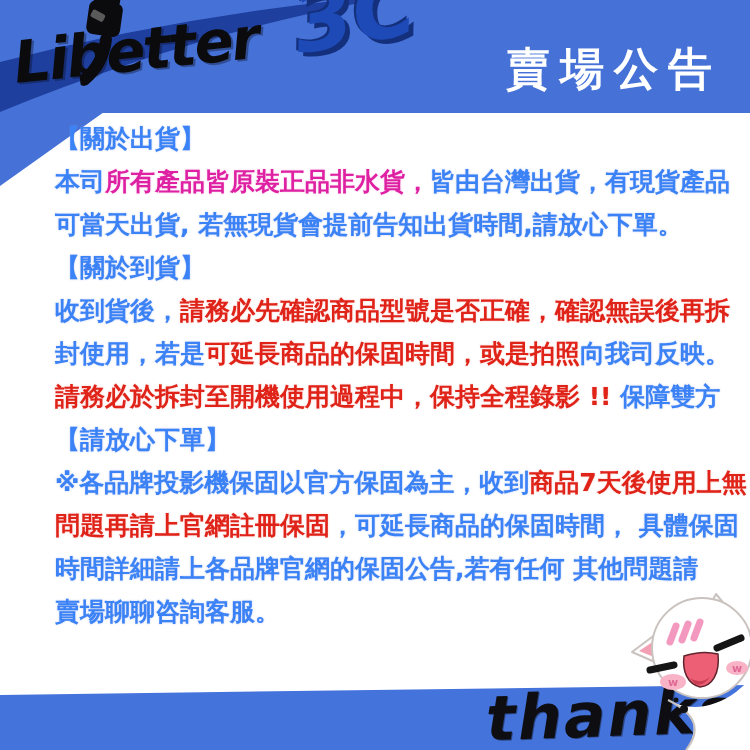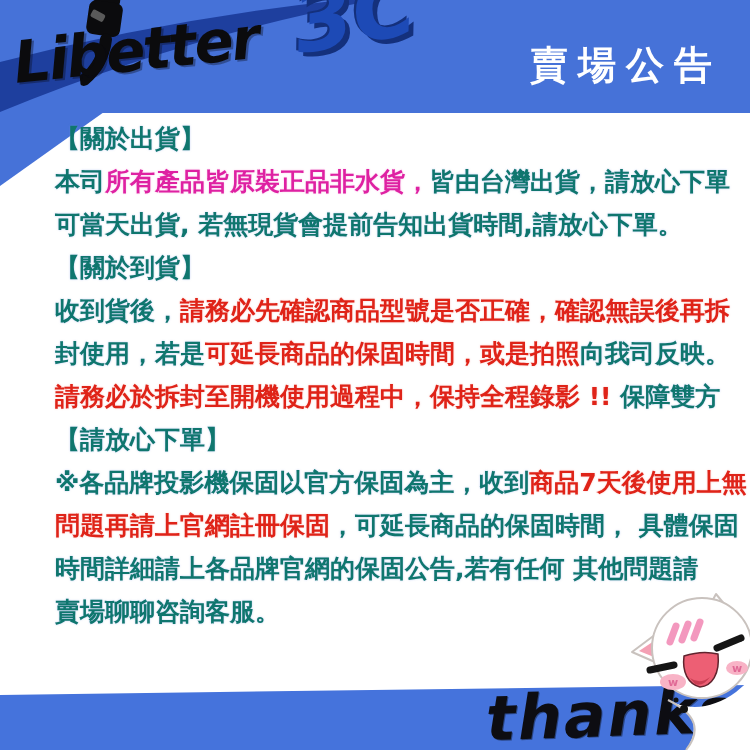--- a/index.html
+++ b/index.html
@@ -22,27 +22,27 @@
     text-shadow:2px 2px 0 rgba(10,10,20,.35);
   }
   .logo .suffix{
     position:absolute;left:292px;top:-4px;
     font-size:86px;font-style:italic;font-weight:900;color:#1d4ab6;
     text-shadow:4px 5px 0 #14307c,-2px -2px 0 #14307c;
     transform:rotate(-4deg);
   }
   .banner-title{
     position:absolute;right:28px;top:40px;
-    font-size:38px;font-weight:bold;color:#ffffff;letter-spacing:10px;white-space:nowrap;
+    font-size:44px;font-weight:bold;color:#ffffff;letter-spacing:10px;white-space:nowrap;
   }
   
   .content{position:absolute;left:55px;top:117px;width:680px;z-index:2;}
   .line{height:43px;line-height:43px;font-size:25px;font-weight:bold;white-space:pre;}
   .seg{display:inline;}
-  .blue{color:#0f766e;text-shadow:0 0 2px rgba(125,155,230,.55);}
+  .blue{color:#3b82f6;text-shadow:0 0 2px rgba(125,155,230,.55);}
   .red{color:#df2318;text-shadow:0 0 2px rgba(245,130,125,.45);}
   .magenta{color:#de21a2;text-shadow:0 0 2px rgba(245,125,205,.45);}
   
   .band{
     position:absolute;left:0;top:684px;width:750px;height:66px;background:#4573dc;
     clip-path:polygon(0 11px,100% 1px,100% 100%,0 100%);z-index:1;
   }
   .thanks{
     position:absolute;left:486px;top:678px;z-index:2;
     font-size:62px;font-style:italic;font-weight:bold;letter-spacing:2px;color:#0d0d12;
@@ -71,21 +71,21 @@
       </svg>
       <span class="word">Libetter</span>
       <span class="suffix">3C</span>
     </div>
     <div class="banner-title">賣場公告</div>
   </div>
   <div class="left-wedge"></div>
 
   <div class="content">
     <div class="line"><span class="seg blue">【關於出貨】</span></div>
-    <div class="line"><span class="seg blue">本司</span><span class="seg magenta">所有產品皆原裝正品非水貨，</span><span class="seg blue">皆由台灣出貨，請放心下單</span></div>
+    <div class="line"><span class="seg blue">本司</span><span class="seg magenta">所有產品皆原裝正品非水貨，</span><span class="seg blue">皆由台灣出貨，有現貨產品</span></div>
     <div class="line"><span class="seg blue">可當天出貨, 若無現貨會提前告知出貨時間,請放心下單。</span></div>
     <div class="line"><span class="seg blue">【關於到貨】</span></div>
     <div class="line"><span class="seg blue">收到貨後，</span><span class="seg red">請務必先確認商品型號是否正確，確認無誤後再拆</span></div>
     <div class="line"><span class="seg blue">封使用，若是</span><span class="seg red">可延長商品的保固時間，或是拍照</span><span class="seg blue">向我司反映。</span></div>
     <div class="line"><span class="seg red">請務必於拆封至開機使用過程中，保持全程錄影 !! </span><span class="seg blue">保障雙方</span></div>
     <div class="line"><span class="seg blue">【請放心下單】</span></div>
     <div class="line"><span class="seg blue">※各品牌投影機保固以官方保固為主，收到</span><span class="seg red">商品7天後使用上無</span></div>
     <div class="line"><span class="seg red">問題再請上官網註冊保固</span><span class="seg blue">，可延長商品的保固時間， 具體保固</span></div>
     <div class="line"><span class="seg blue">時間詳細請上各品牌官網的保固公告,若有任何 其他問題請</span></div>
     <div class="line"><span class="seg blue">賣場聊聊咨詢客服。</span></div>

